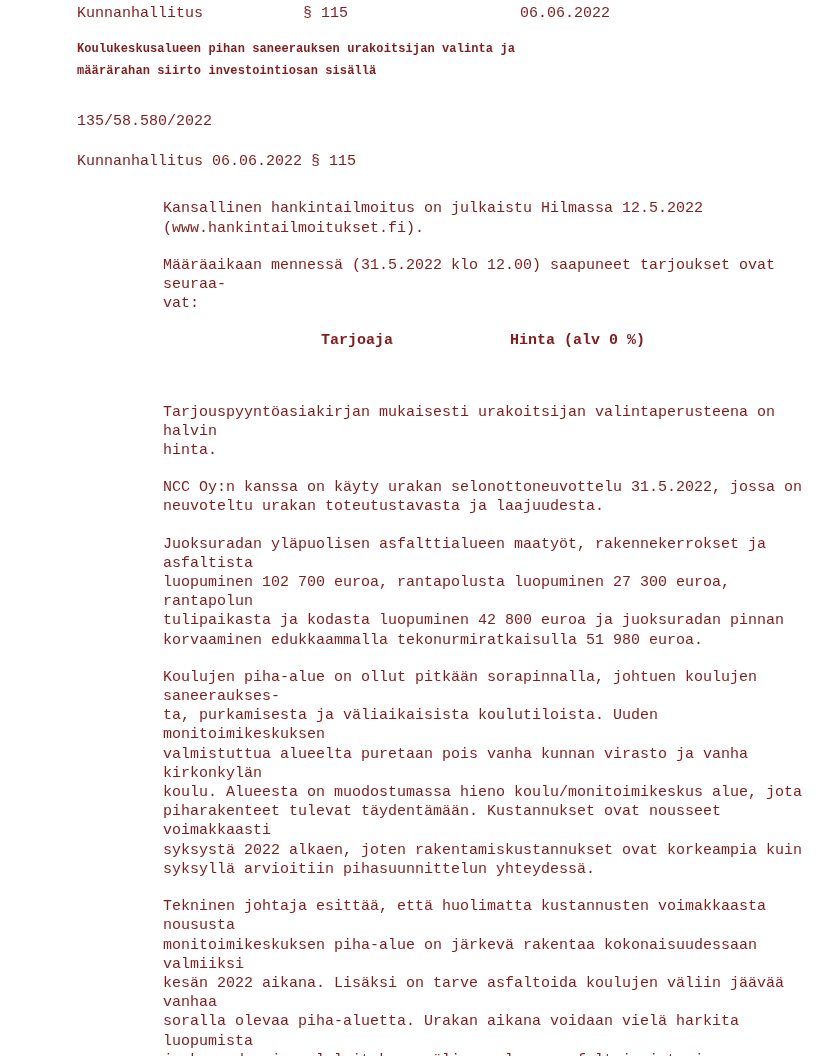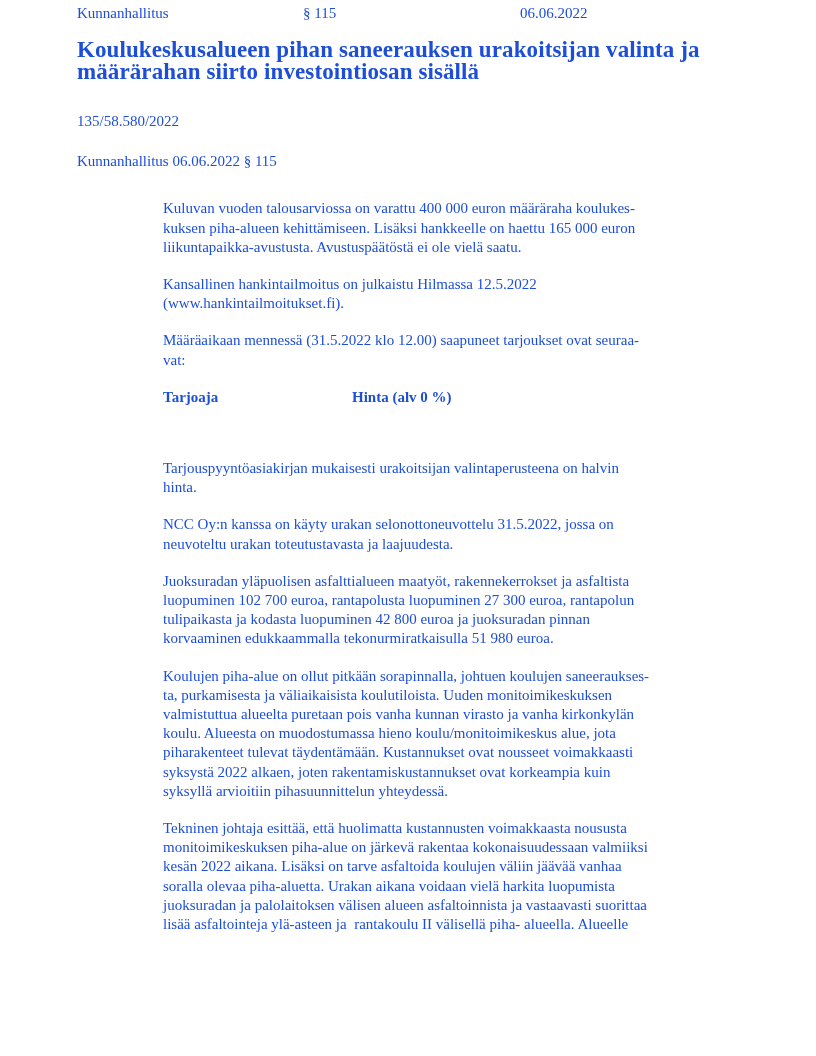--- a/index.html
+++ b/index.html
@@ -9,55 +9,55 @@
     background: #ffffff;
   }
   .page {
     position: relative;
     width: 816px;
     height: 1056px;
     box-sizing: border-box;
     padding-top: 4px;
     background: #ffffff;
     overflow: hidden;
-    font-family: Liberation Serif, serif;
+    font-family: Liberation Mono, monospace;
     font-size: 15px;
     line-height: 19.2px;
-    color: #1d4ed8;
+    color: #7f1d1d;
   }
   .doc-header {
     display: flex;
     margin-left: 77px;
     height: 19px;
   }
   .h-committee { width: 226px; }
   .h-section   { width: 217px; }
   .doc-title {
     margin: 16px 0 0 77px;
     width: 660px;
-    font-size: 23px;
+    font-size: 12px;
     line-height: 21.5px;
     font-weight: 700;
     white-space: pre-line;
     letter-spacing: 0.1px;
   }
   .case-number  { margin: 30px 0 0 77px; }
   .meeting-ref  { margin: 21px 0 18px 77px; }
   .doc-body {
     margin: 28px 0 0 163px;
     width: 640px;
   }
   .para {
     margin: 0 0 18px 0;
     white-space: pre-wrap;
   }
   .offers-table { margin: 0 0 52px 0; }
   .t-row  { display: flex; }
   .t-col1 { width: 189px; }
-  .t-head { font-weight: 700; }
+  .t-head { font-weight: 700; justify-content: center; }
 </style>
 </head>
 <body>
 
 <div class="page">
 
   <div class="doc-header">
     <span class="h-committee">Kunnanhallitus</span>
     <span class="h-section">§ 115</span>
     <span class="h-date">06.06.2022</span>
@@ -65,23 +65,20 @@
 
   <h1 class="doc-title">Koulukeskusalueen pihan saneerauksen urakoitsijan valinta ja
 määrärahan siirto investointiosan sisällä</h1>
 
   <div class="case-number">135/58.580/2022</div>
 
   <div class="meeting-ref">Kunnanhallitus 06.06.2022 § 115</div>
 
   <div class="doc-body">
 
-    <p class="para">Kuluvan vuoden talousarviossa on varattu 400 000 euron määräraha koulukes-
-kuksen piha-alueen kehittämiseen. Lisäksi hankkeelle on haettu 165 000 euron
-liikuntapaikka-avustusta. Avustuspäätöstä ei ole vielä saatu.</p>
     <p class="para">Kansallinen hankintailmoitus on julkaistu Hilmassa 12.5.2022
 (www.hankintailmoitukset.fi).</p>
     <p class="para">Määräaikaan mennessä (31.5.2022 klo 12.00) saapuneet tarjoukset ovat seuraa-
 vat:</p>
 
     <div class="offers-table">
       <div class="t-row t-head">
         <span class="t-col1">Tarjoaja</span>
         <span class="t-col2">Hinta (alv 0 %)</span>
       </div>

